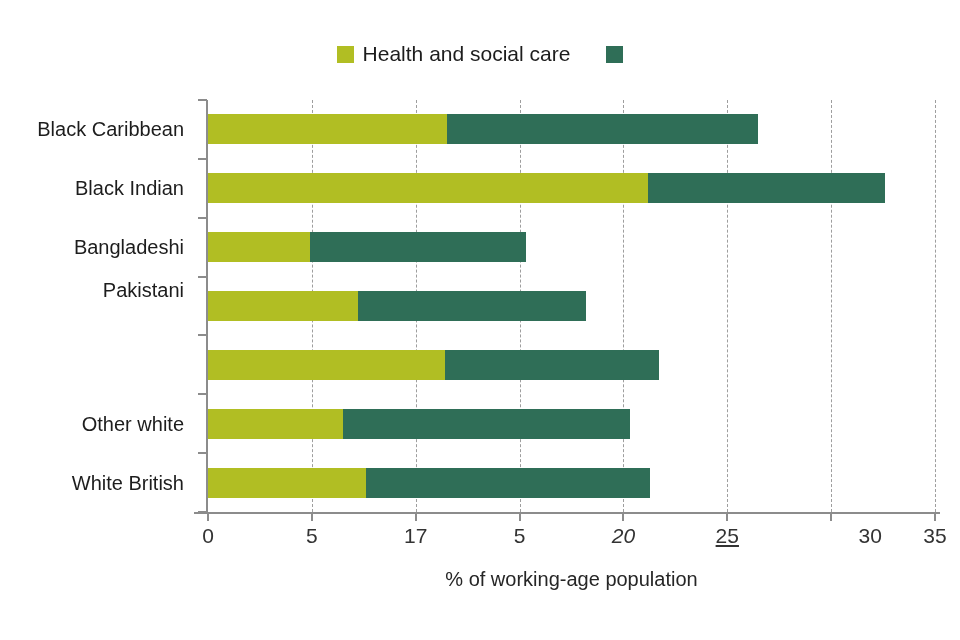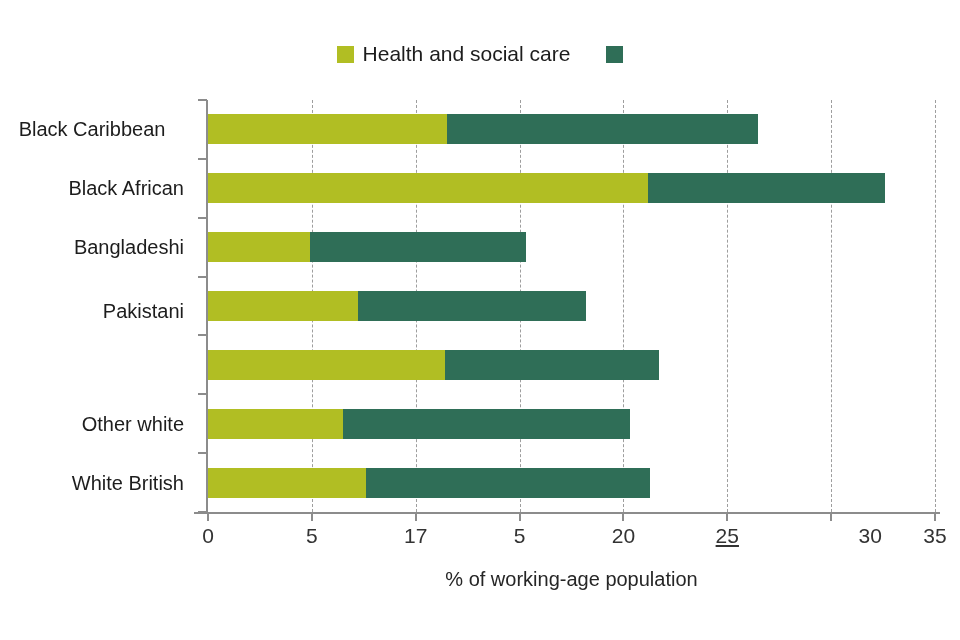--- a/index.html
+++ b/index.html
@@ -51,24 +51,24 @@
     <div class="legend-item">
       <span class="legend-swatch" style="background: rgb(177, 190, 35);"></span>
       <span class="legend-label">Health and social care</span>
     </div>
     <div class="legend-item">
       <span class="legend-swatch" style="background: rgb(47, 110, 87);"></span>
     </div>
   </div>
 
   <div class="ylabels">
-      <div class="ylabel" style="top: 16.4286px; text-align: center;">Black Caribbean</div>
-      <div class="ylabel" style="top: 75.2857px;">Black African</div>
+      <div class="ylabel" style="top: 16.4286px;">Black Caribbean</div>
+      <div class="ylabel" style="top: 75.2857px;">Black Indian</div>
       <div class="ylabel" style="top: 134.143px;">Bangladeshi</div>
-      <div class="ylabel" style="top: 198px;">Pakistani</div>
+      <div class="ylabel" style="top: 177px;">Pakistani</div>
       <div class="ylabel" style="top: 310.714px;">Other white</div>
       <div class="ylabel" style="top: 369.571px;">White British</div>
     </div>
   <div class="plot">
       <div class="gridline" style="left: 14.2857%;"></div>
       <div class="gridline" style="left: 28.5714%;"></div>
       <div class="gridline" style="left: 42.8571%;"></div>
       <div class="gridline" style="left: 57.1429%;"></div>
       <div class="gridline" style="left: 71.4286%;"></div>
       <div class="gridline" style="left: 85.7143%;"></div>
@@ -102,21 +102,21 @@
         <div class="bar-seg" style="width: 284.569px; background: rgb(47, 110, 87);"></div>
       </div>
     </div>
   <div class="axis-y"></div>
   <div class="axis-x"></div>
   <div class="xticklabels">
       <div class="xticklabel" style="left: 0%;">0</div>
       <div class="xticklabel" style="left: 14.2857%;">5</div>
       <div class="xticklabel" style="left: 28.5714%;">17</div>
       <div class="xticklabel" style="left: 42.8571%;">5</div>
-      <div class="xticklabel" style="left: 57.1429%;">20</div>
+      <div class="xticklabel" style="left: 57.1429%; font-style: italic;">20</div>
       <div class="xticklabel" style="left: 71.4286%; text-decoration: underline;">25</div>
       <div class="xticklabel" style="left: 85.7143%; margin-left: 39px;">30</div>
       <div class="xticklabel" style="left: 100%; text-align: center;">35</div>
     </div>
   <div class="xaxis-title">% of working-age population</div>
 
 <div class="ytick" style="top: 99px;"></div>
     <div class="ytick" style="top: 157.857px;"></div>
     <div class="ytick" style="top: 216.714px;"></div>
     <div class="ytick" style="top: 275.571px;"></div>

